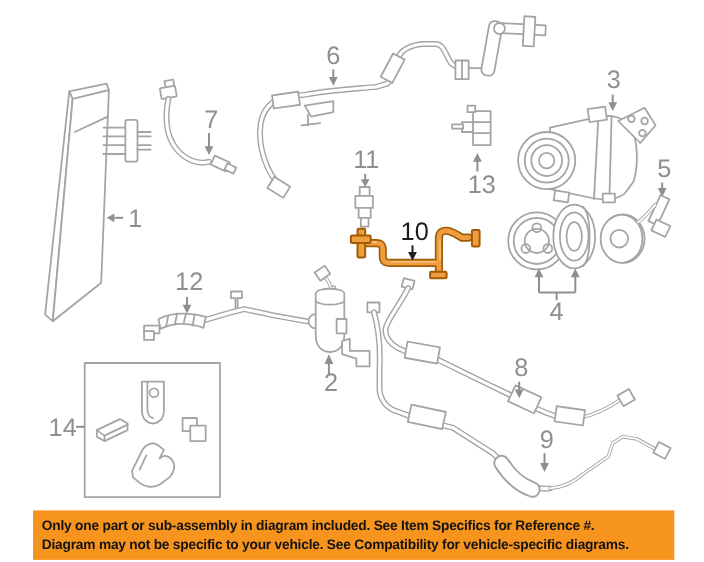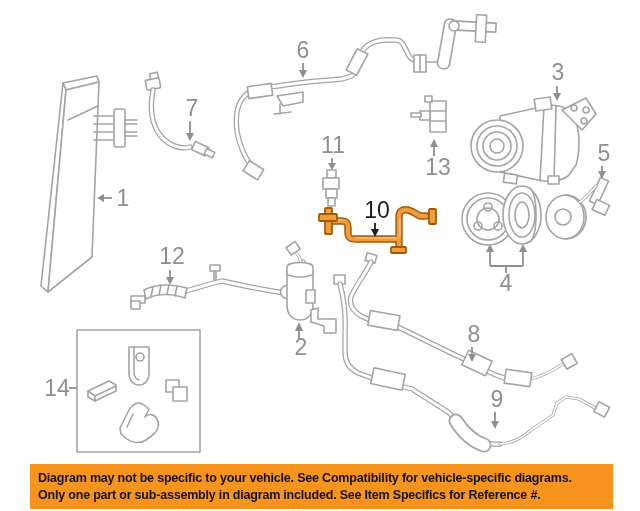--- a/index.html
+++ b/index.html
@@ -237,15 +237,15 @@
     <rect class="p10r" x="319" y="214" width="18" height="7" rx="1"></rect>
     <rect class="p10r" x="391" y="247" width="15" height="6" rx="1"></rect>
     <rect class="p10r" x="429" y="209" width="7" height="15" rx="1"></rect>
     <line class="ar10" x1="375" y1="223" x2="375" y2="230"></line>
     <polygon class="ah10" points="371,229 379,229 375,237"></polygon>
     <text class="lbl lbl-hl" x="377" y="218">10</text>
   </g>
 </svg>
 
 <div class="banner">
+  <div>Only one part or sub-assembly in diagram included. See Item Specifics for Reference #.</div>
   <div>Diagram may not be specific to your vehicle. See Compatibility for vehicle-specific diagrams.</div>
-  <div>Only one part or sub-assembly in diagram included. See Item Specifics for Reference #.</div>
 </div>
 
 </body></html>

